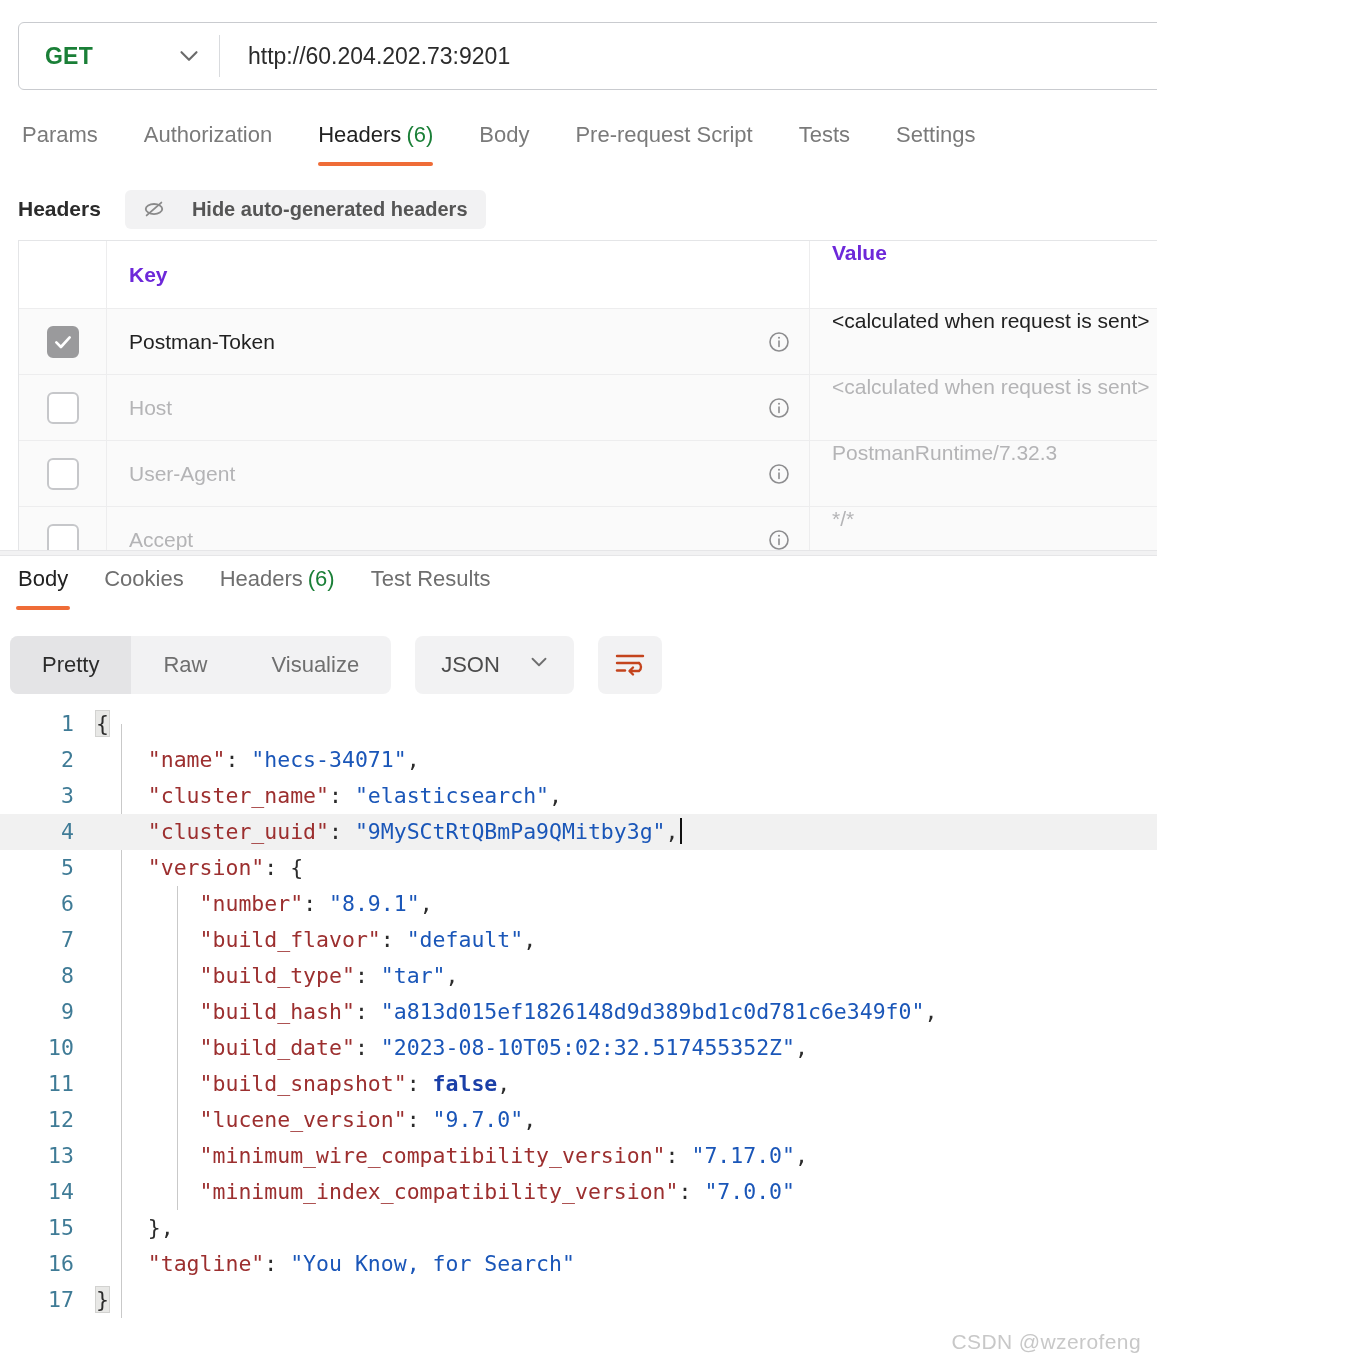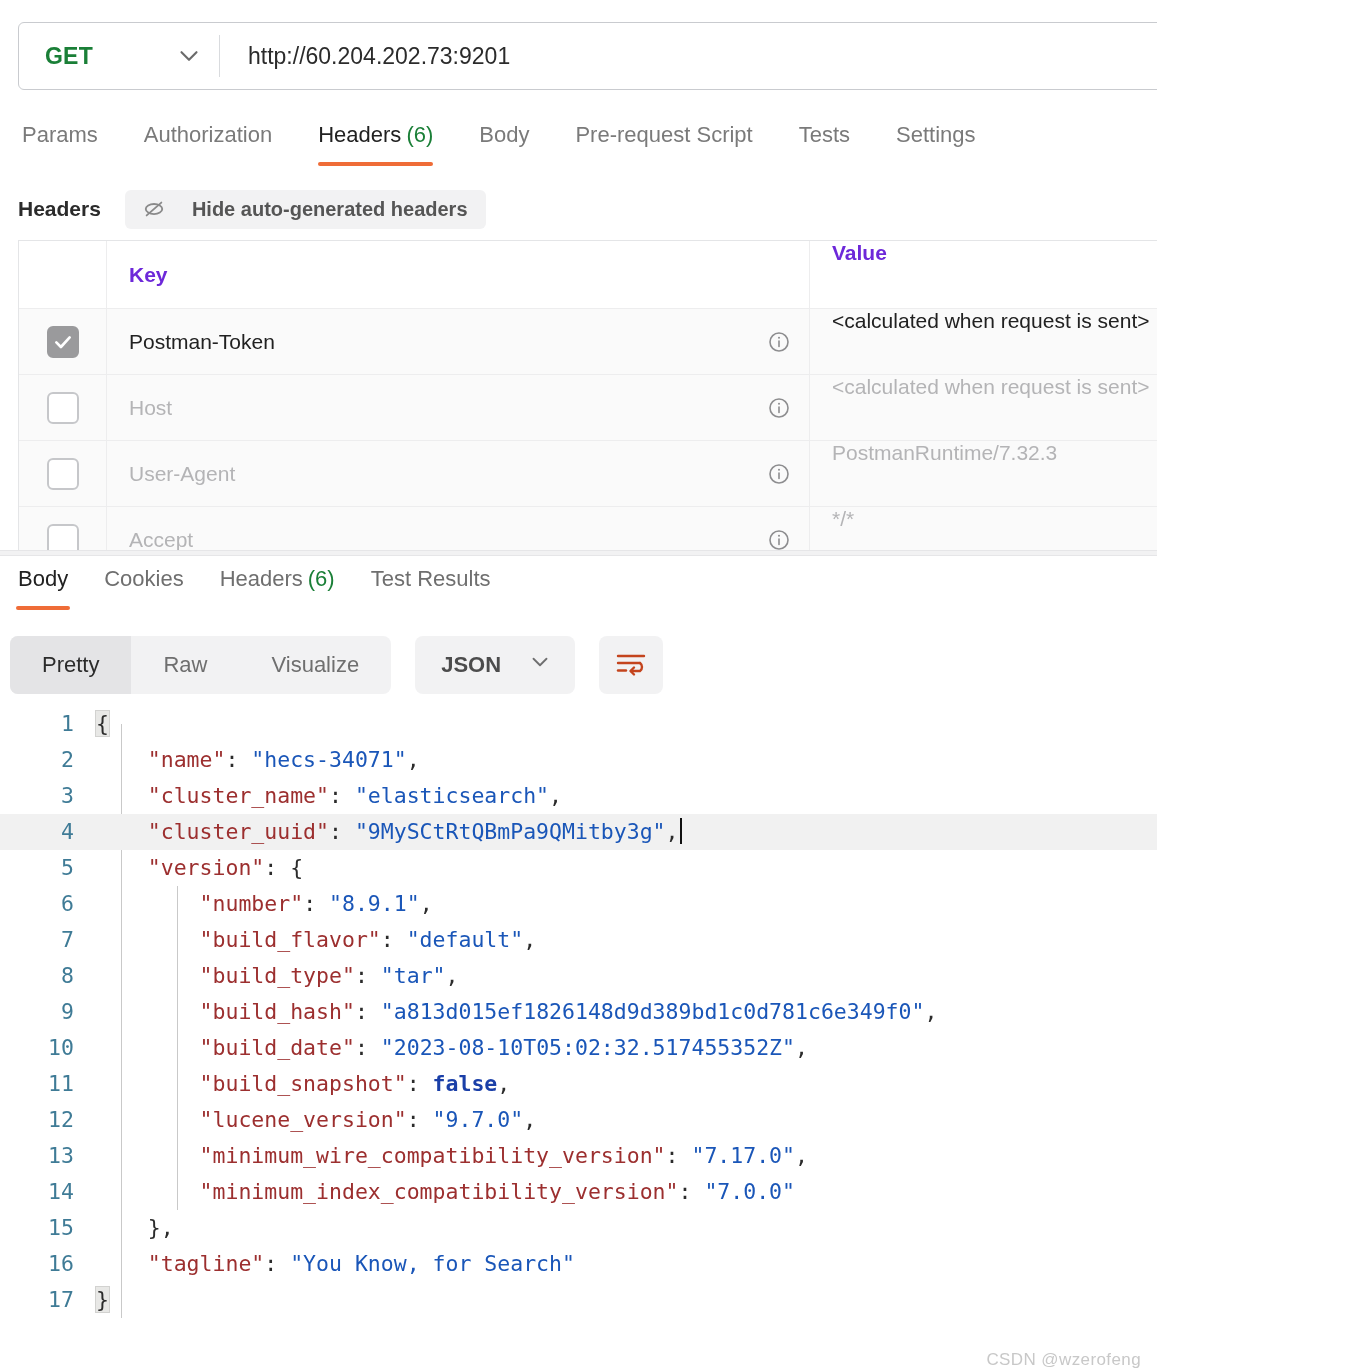--- a/index.html
+++ b/index.html
@@ -167,21 +167,21 @@
   }
   .seg {
     display: flex; align-items: center; justify-content: flex-start;
     padding: 0 32px; font-size: 22px; color: #6f6f6f; cursor: pointer;
   }
   .seg.active { background: #e4e4e6; color: #2b2b2b; }
   .fmt-select {
     display: flex; align-items: center; gap: 26px;
     height: 58px; padding: 0 22px 0 26px;
     background: #f2f2f3; border-radius: 8px;
-    font-size: 22px; color: #4c4c4c; cursor: pointer; font-weight: bold;
+    font-size: 22px; color: #4c4c4c; cursor: pointer;
   }
   .wrap-btn {
     width: 64px; height: 58px; background: #f2f2f3; border-radius: 8px;
     display: flex; align-items: center; justify-content: center; cursor: pointer;
   }
 
   
   .code-area {
     position: absolute; left: 0; top: 706px; width: 1372px; height: 630px;
     background: #fff;
@@ -206,22 +206,22 @@
     vertical-align: -5px; margin-left: 1px;
   }
   
   .guide {
     position: absolute; width: 1px; background: #c9c9c9; top: 0; bottom: 0;
   }
   .guide-wrap { position: absolute; left: 0; top: 0; width: 1372px; height: 630px; pointer-events: none; }
 
   
   .watermark {
-    position: absolute; right: 16px; bottom: 0;
-    font-size: 17px; color: #c8c8c8; letter-spacing: .4px;
+    position: absolute; right: 16px; bottom: 16px;
+    font-size: 21px; color: #c8c8c8; letter-spacing: .4px;
   }
 </style>
 </head>
 <body>
 
 <div id="app">
 
   <div class="urlbar">
     <div class="method">GET</div>
     <div class="method-caret">

